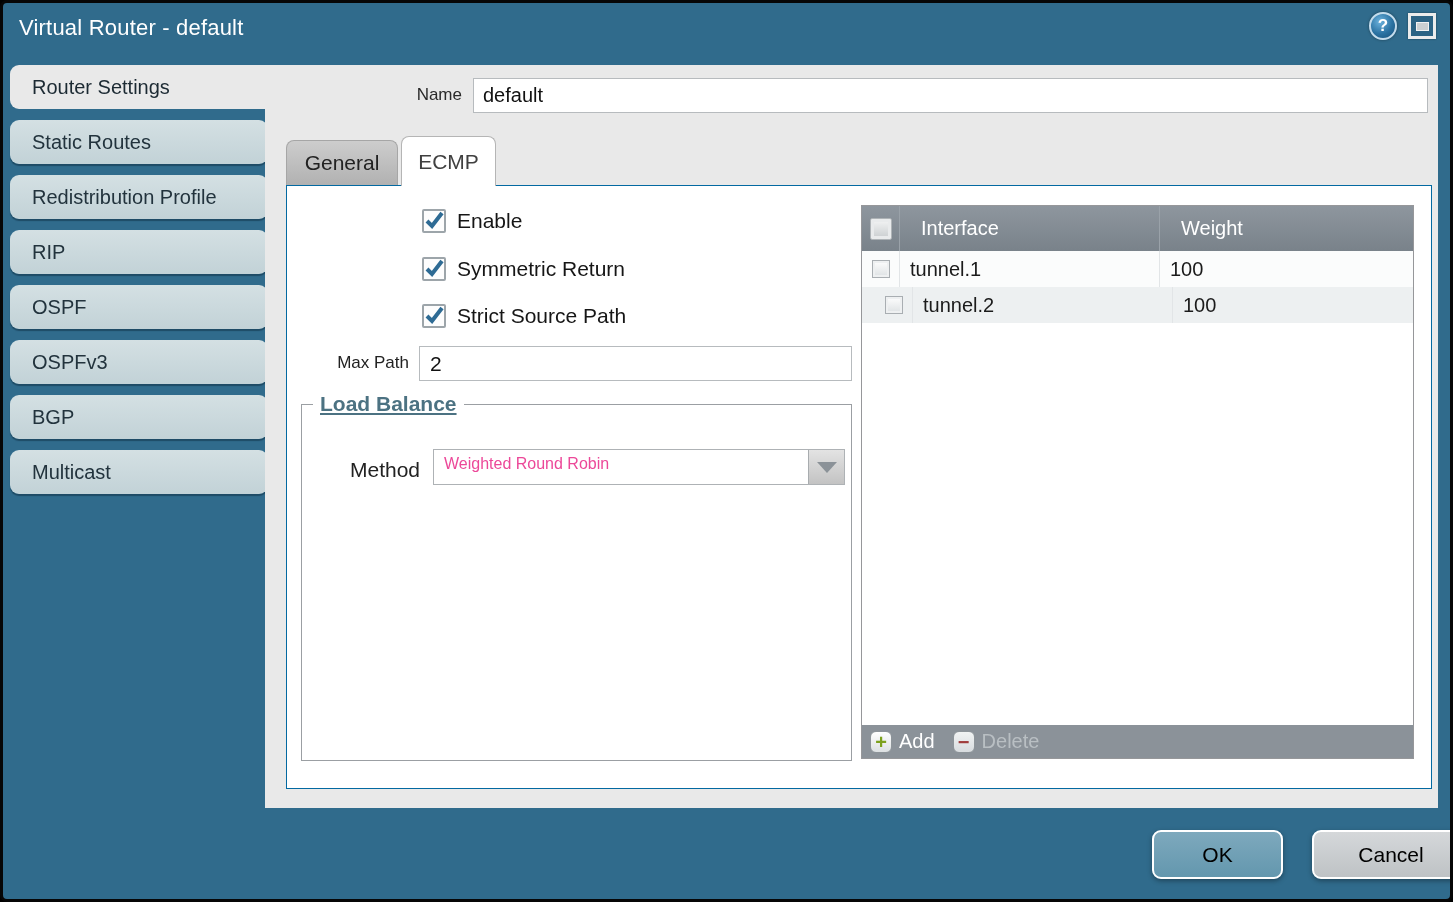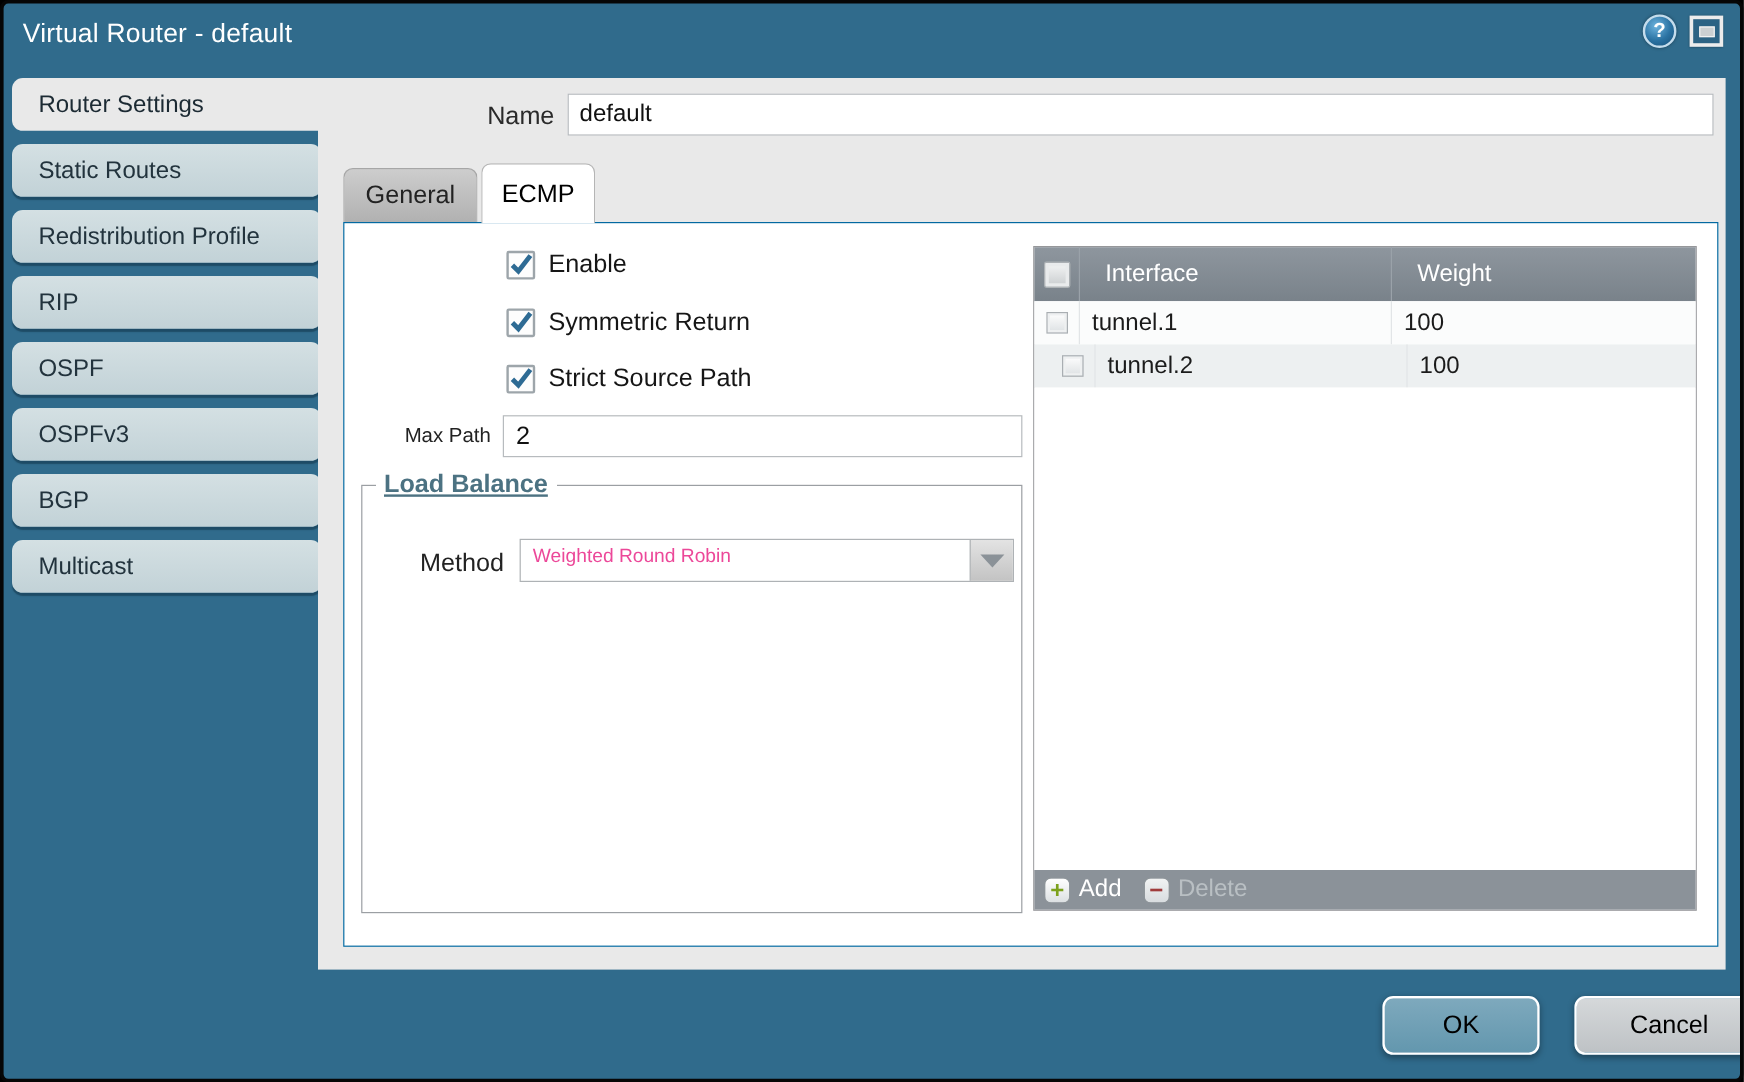--- a/index.html
+++ b/index.html
@@ -41,38 +41,38 @@
     cursor:pointer;
   }
   .side-item.active {
     width:263px; background:#e9e9e9; border-radius:9px 0 0 9px;
     box-shadow:none; color:#1c2a33;
   }
 
   
   .main-panel { position:absolute; left:262px; top:62px; width:1173px; height:743px; background:#e9e9e9; }
 
-  .name-label { position:absolute; left:97px; top:20px; width:100px; text-align:right; font-size:21px; color:#2a2a2a; }
+  .name-label { position:absolute; left:97px; top:20px; width:100px; text-align:right; font-size:17px; color:#2a2a2a; }
   .name-input {
     position:absolute; left:208px; top:13px; width:955px; height:35px;
     border:1px solid #b7bbbe; background:#fff; font-size:20px; padding:0 9px;
     font-family:"Liberation Sans", sans-serif; color:#111;
   }
 
   .tab { display:flex; align-items:center; justify-content:center; cursor:pointer; }
   .tab-general {
     position:absolute; left:21px; top:75px; width:112px; height:45px;
     background:linear-gradient(#cdcdcd,#b1b1b1);
     border:1px solid #a6a6a6; border-bottom:none; border-radius:8px 8px 0 0;
     font-size:21px; color:#222;
   }
   .tab-ecmp {
     position:absolute; left:136px; top:71px; width:95px; height:50px;
     background:#fff; border:1px solid #b5b5b5; border-bottom:none; border-radius:8px 8px 0 0;
-    font-size:21px; color:#000000; z-index:2;
+    font-size:21px; color:#404040; z-index:2;
   }
 
   .content-box { position:absolute; left:21px; top:120px; width:1146px; height:604px; background:#fff; border:1px solid #0369a1; }
 
   
   .cb-row { position:absolute; left:135px; display:flex; align-items:center; gap:11px; }
   .cb-row.r0 { top:23px; } .cb-row.r1 { top:71px; } .cb-row.r2 { top:118px; }
   .checkbox {
     width:24px; height:24px; border:2px solid #9da5aa; background:#fdfdfd; border-radius:2px;
     display:flex; align-items:center; justify-content:center; cursor:pointer;

